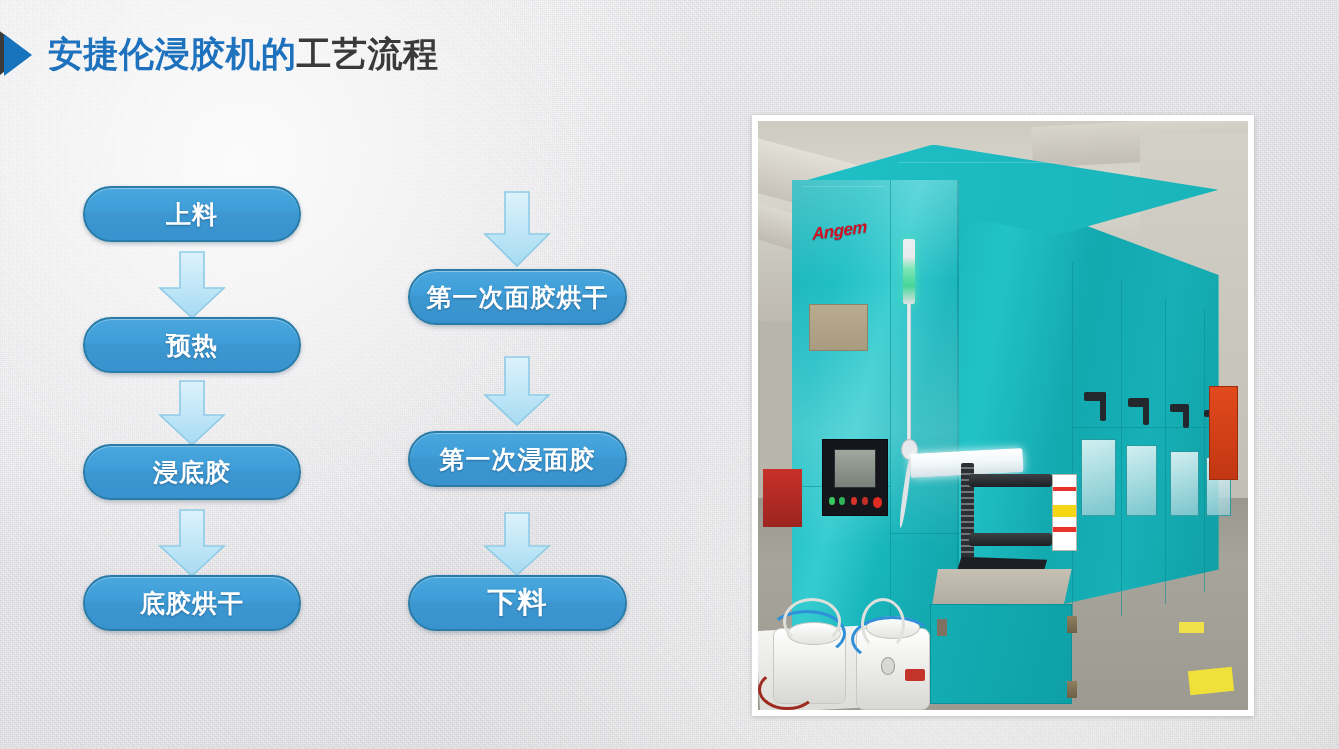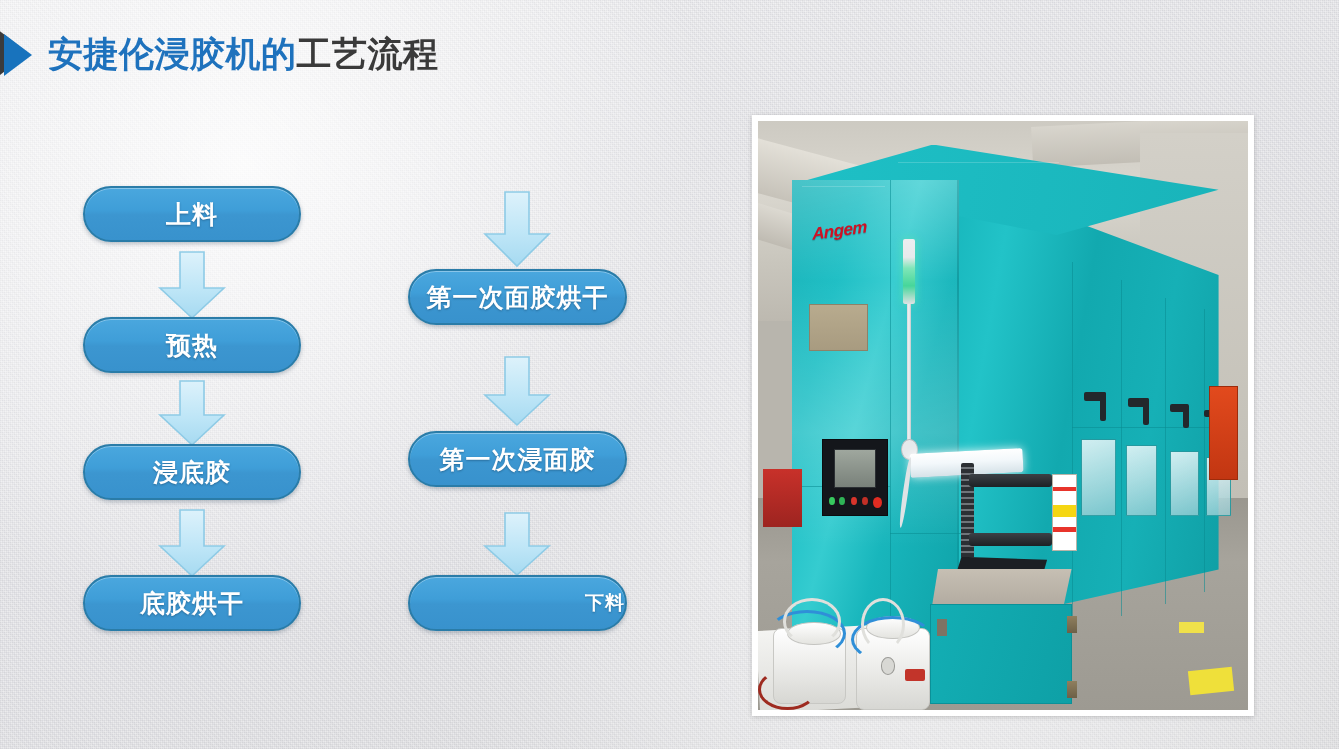--- a/index.html
+++ b/index.html
@@ -387,21 +387,21 @@
     </svg>
 
     <div class="flow-node" style="left:408px; top:431px; width:219px; height:56px; font-size:25px;">
       <span>第一次浸面胶</span>
     </div>
 
     <svg class="arrow-down" style="left:481px; top:511px;" width="72" height="66" viewBox="0 0 72 66">
       <polygon points="24,2 48,2 48,35 68,35 36,64 4,35 24,35" fill="url(#ag1)" stroke="#8ecbe6" stroke-width="1.6"></polygon>
     </svg>
 
-    <div class="flow-node" style="left:408px; top:575px; width:219px; height:56px; font-size:19px;justify-content:flex-end;">
+    <div class="flow-node" style="left:408px; top:575px; width:219px; height:56px; font-size:29px;">
       <span>下料</span>
     </div>
   </div>
 
   <div id="photo-frame">
     <div id="photo-inner">
 
       <div class="ph" id="ceiling"></div>
       <div class="ph beam1"></div>
       <div class="ph beam2"></div>

